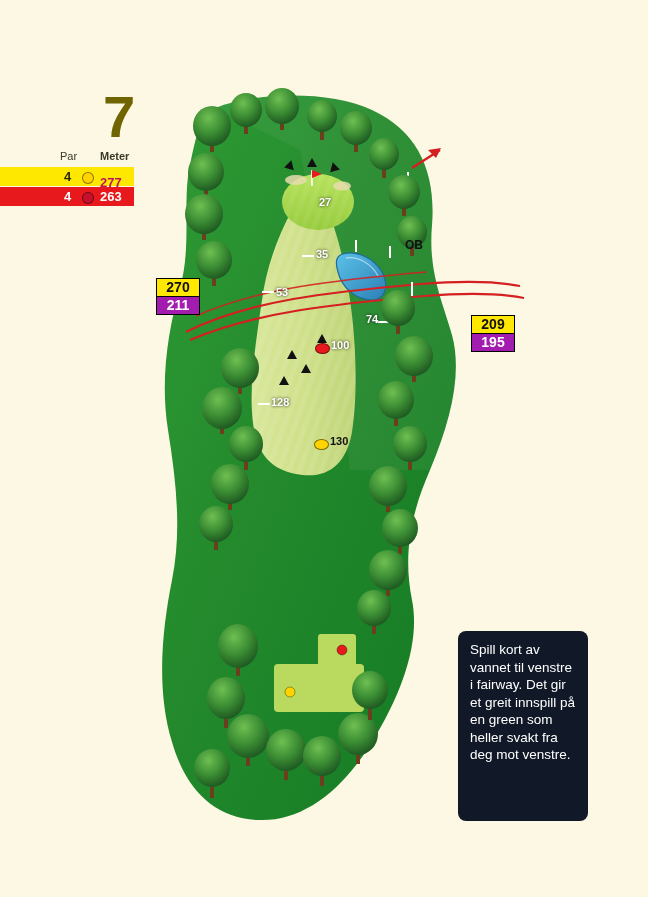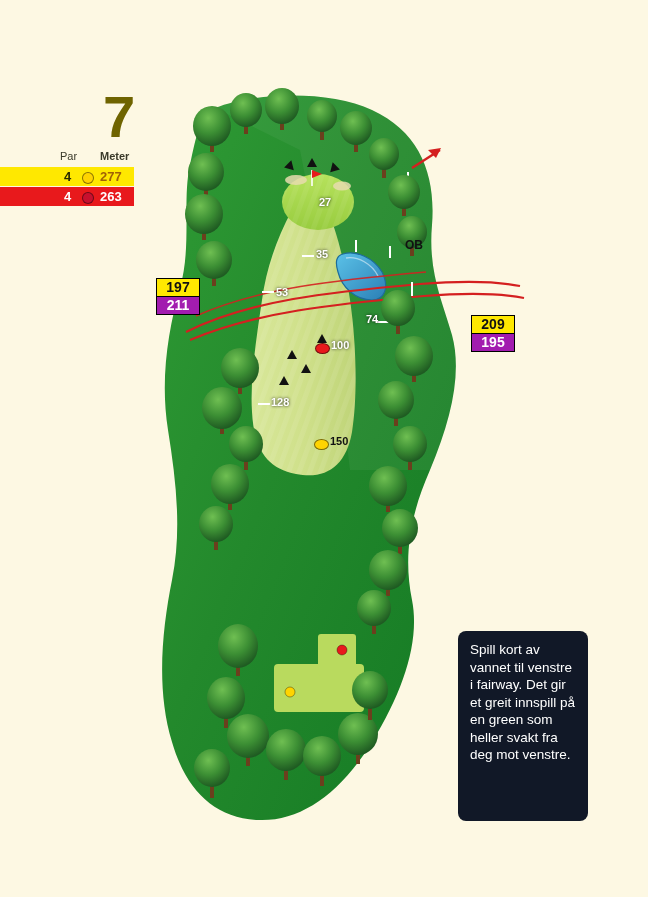--- a/index.html
+++ b/index.html
@@ -41,21 +41,21 @@
   .tee-red .par-val{color:#fff;}
   .tee-row .dot{
     position:absolute;left:82px;top:5px;width:10px;height:10px;border-radius:50%;
     border:1px solid rgba(0,0,0,.45);
   }
   .tee-yellow .dot{background:#ffd400;}
   .tee-red .dot{background:#c8102e;}
   .tee-row .dist{
     position:absolute;left:100px;top:2px;font-size:13px;font-weight:bold;
   }
-  .tee-yellow .dist{color:#a16207;}
+  .tee-yellow .dist{color:#be185d;margin-top:6px;}
   .tee-red .dist{color:#fff;}
 
   
   .marker{position:absolute;width:44px;}
   .marker .m-y,.marker .m-r{
     height:17px;line-height:17px;text-align:center;
     font-size:14px;font-weight:bold;border:1px solid #000;
     font-family:"Liberation Sans", sans-serif;
   }
   .marker .m-y{background:#ffe800;color:#111;border-bottom:none;}
@@ -339,35 +339,35 @@
     <span class="dot"></span>
     <span class="dist">277</span>
   </div>
   <div class="tee-row tee-red">
     <span class="par-val">4</span>
     <span class="dot"></span>
     <span class="dist">263</span>
   </div>
 
   <div class="marker" id="marker-left">
-    <div class="m-y">197</div>
+    <div class="m-y">270</div>
     <div class="m-r">211</div>
   </div>
   <div class="marker" id="marker-right">
     <div class="m-y">209</div>
     <div class="m-r">195</div>
   </div>
 
   <div class="map-label" style="left:303px;top:196px;padding-left:16px;">27</div>
   <div class="map-label" style="left:316px;top:248px;">35</div>
   <div class="map-label" style="left:276px;top:286px;">53</div>
   <div class="map-label" style="left:366px;top:313px;">74</div>
   <div class="map-label" style="left:331px;top:339px;">100</div>
   <div class="map-label" style="left:271px;top:396px;">128</div>
-  <div class="map-label dark" style="left:330px;top:435px;">150</div>
+  <div class="map-label dark" style="left:330px;top:435px;">130</div>
   <div class="ob-label">OB</div>
 
   <div class="dot-marker" style="left:315px;top:343px;background:#e8191c;"></div>
   <div class="dot-marker" style="left:314px;top:439px;background:#ffd400;"></div>
 
   <div class="note">Spill kort av vannet til venstre i fairway. Det gir et greit innspill på en green som heller svakt fra deg mot venstre.</div>
 
 </div>
 
 </body></html>

